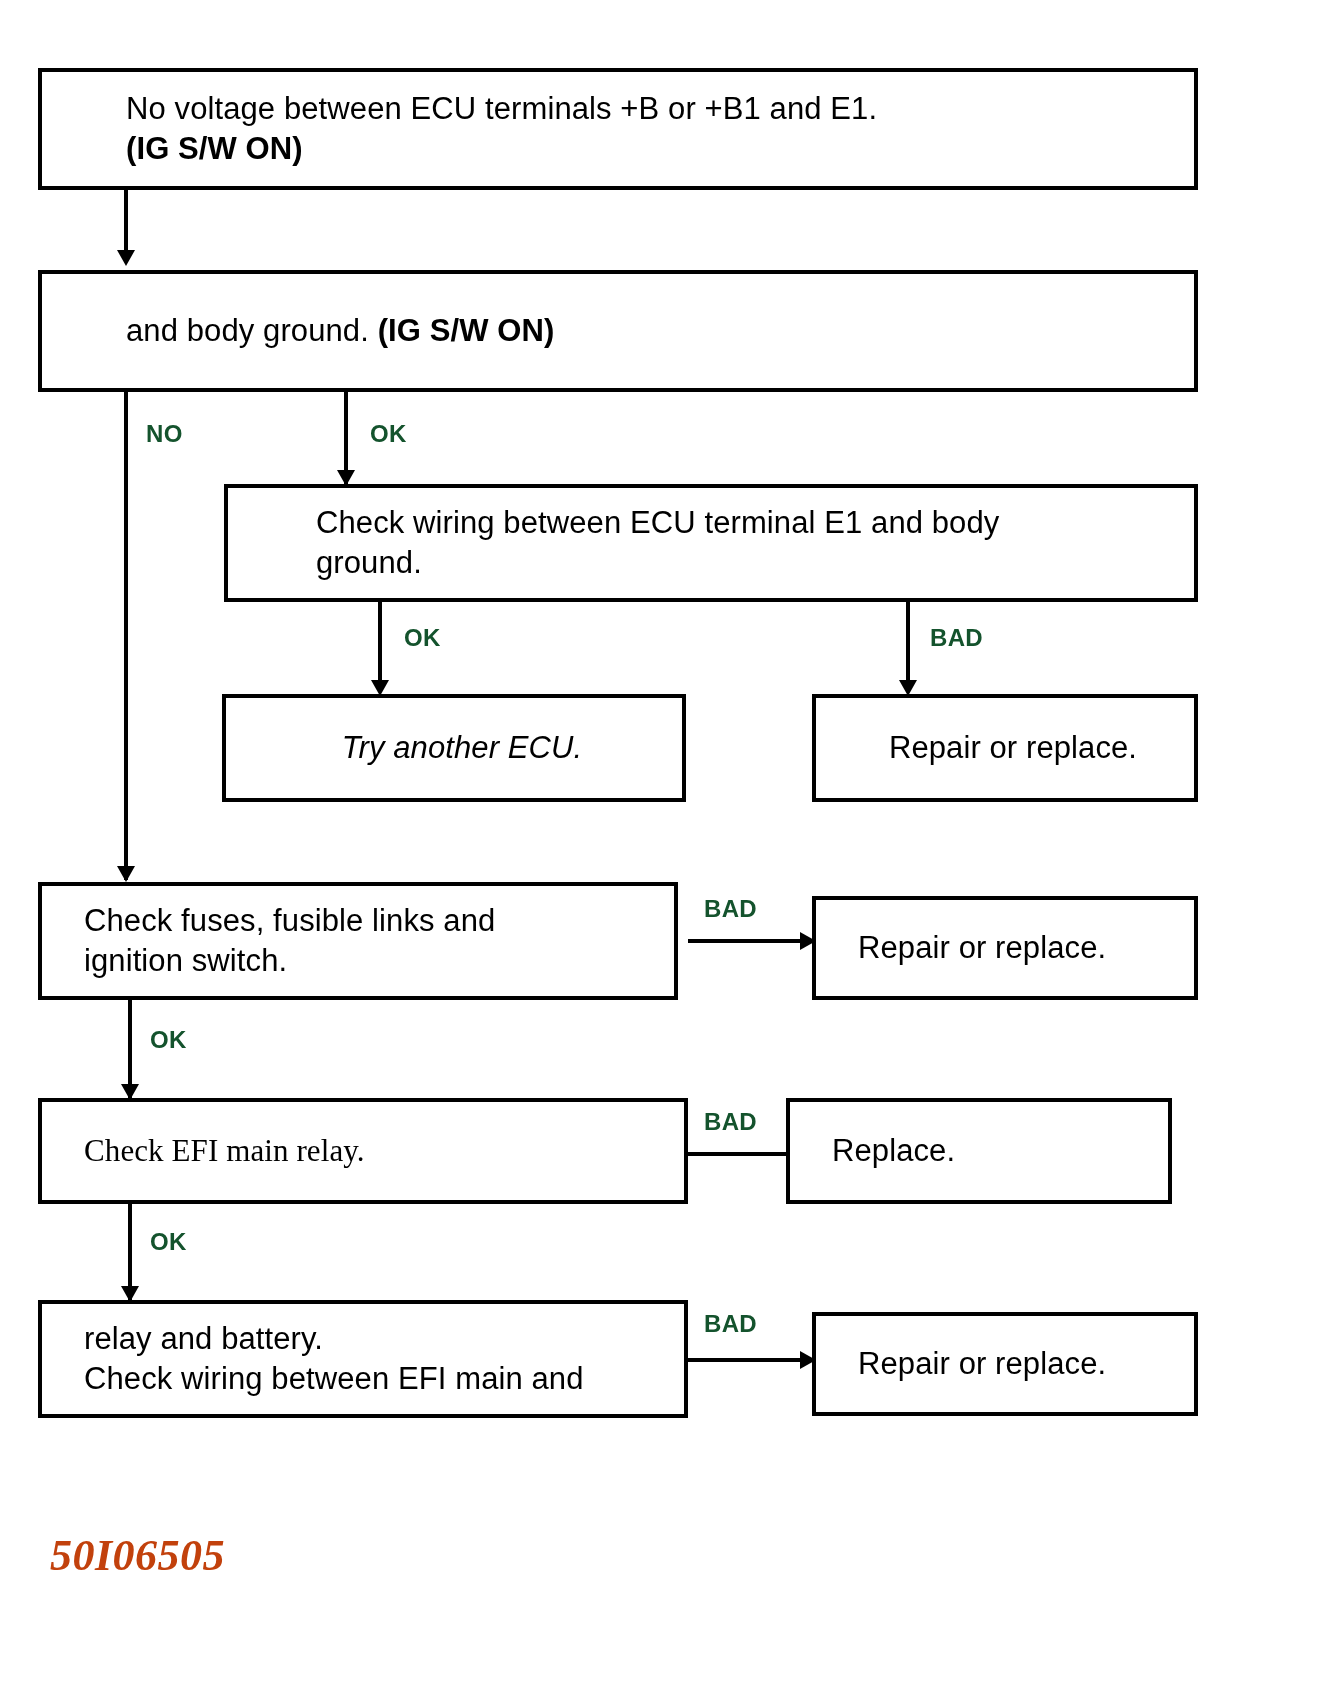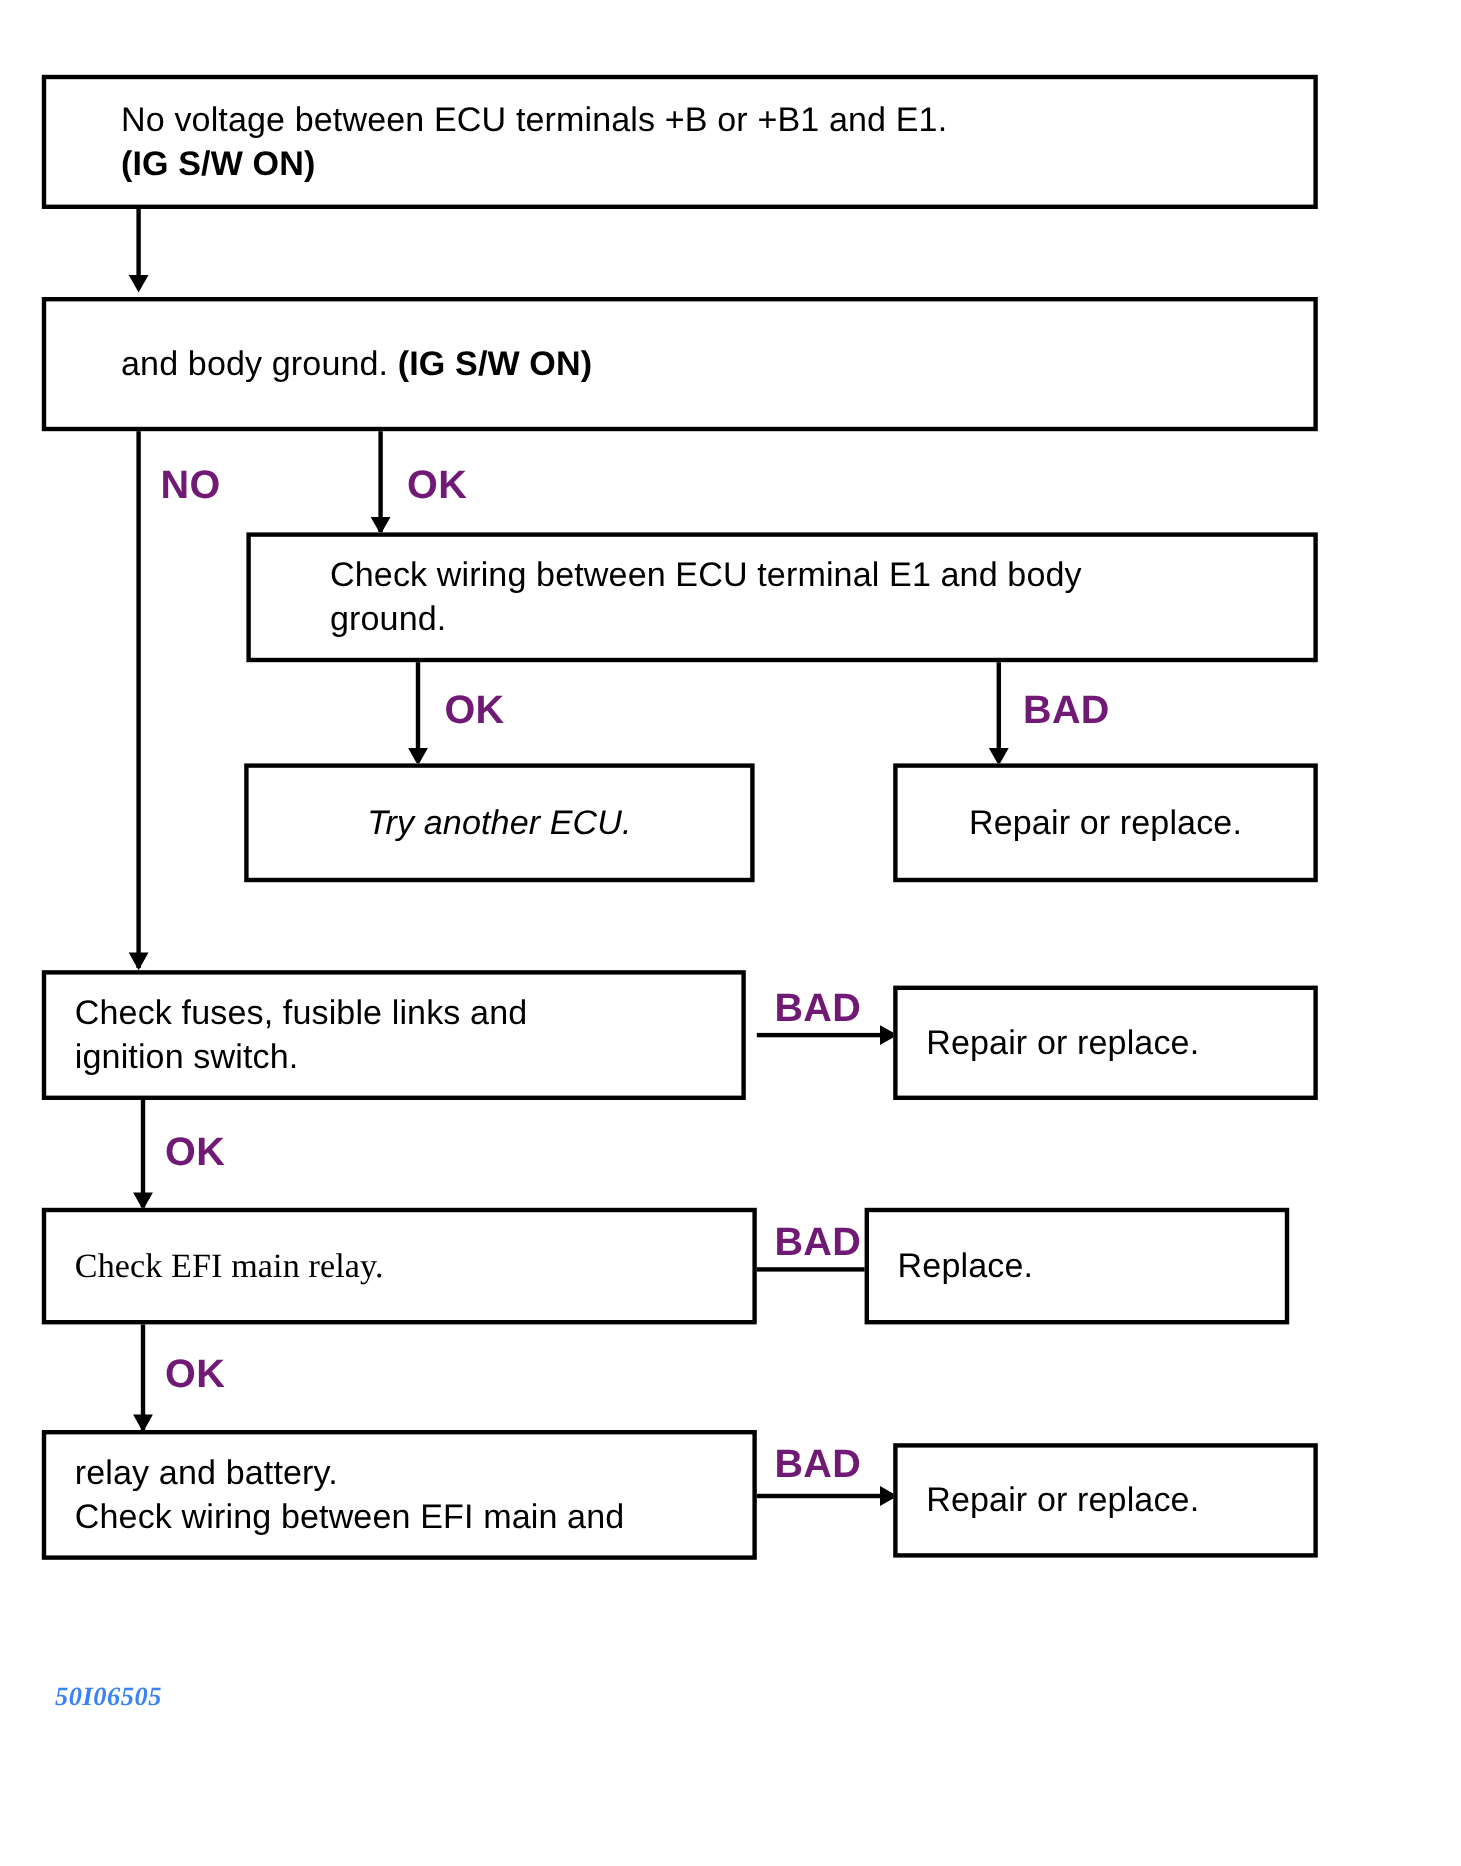--- a/index.html
+++ b/index.html
@@ -18,20 +18,21 @@
     overflow: hidden;
   }
   .box {
     position: absolute;
     box-sizing: border-box;
     border: 4px solid #000000;
     background: #ffffff;
     display: flex;
     flex-direction: column;
     justify-content: center;
+    padding-left: 16px;
   }
   .box .line {
     font-size: 31px;
     line-height: 1.30;
     color: #000000;
     white-space: nowrap;
     letter-spacing: 0.1px;
   }
   .box.pad-wide .line { padding-left: 68px; }
   .box.pad-mid  .line { padding-left: 72px; }
@@ -59,33 +60,33 @@
   }
   .arrow-right {
     position: absolute;
     width: 0; height: 0;
     border-top: 9px solid transparent;
     border-bottom: 9px solid transparent;
     border-left: 16px solid #000000;
   }
   .edge-label {
     position: absolute;
-    font-size: 36px;
+    font-size: 24px;
     font-weight: bold;
-    color: #701a75;
+    color: #14532d;
     white-space: nowrap;
     letter-spacing: 0.3px;
   }
   .caption {
     position: absolute;
     font-family: "Liberation Serif", serif;
     font-style: italic;
     font-weight: bold;
-    font-size: 24px;
-    color: #3b82f6;
+    font-size: 44px;
+    color: #c2410c;
     letter-spacing: 0.5px;
   }
 </style>
 </head>
 <body>
 
 <div id="canvas">
 
   <div class="box pad-wide" style="left:38px; top:68px; width:1160px; height:122px;">
     <div class="line">No voltage between ECU terminals +B or +B1 and E1.</div>

